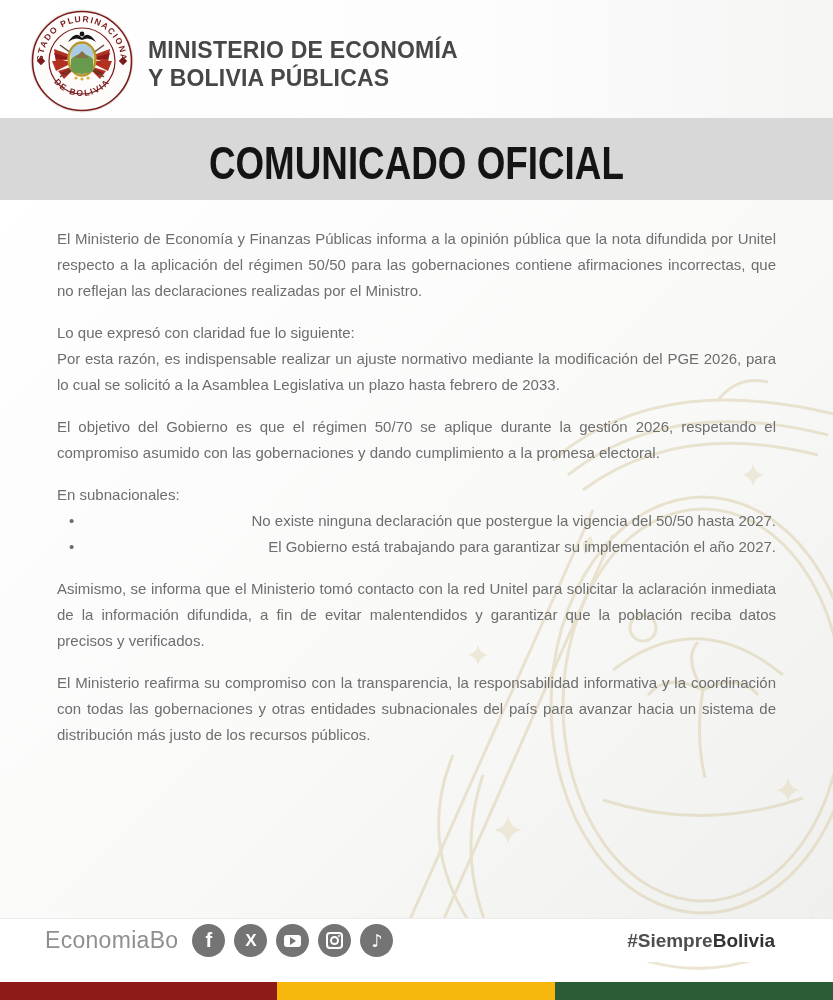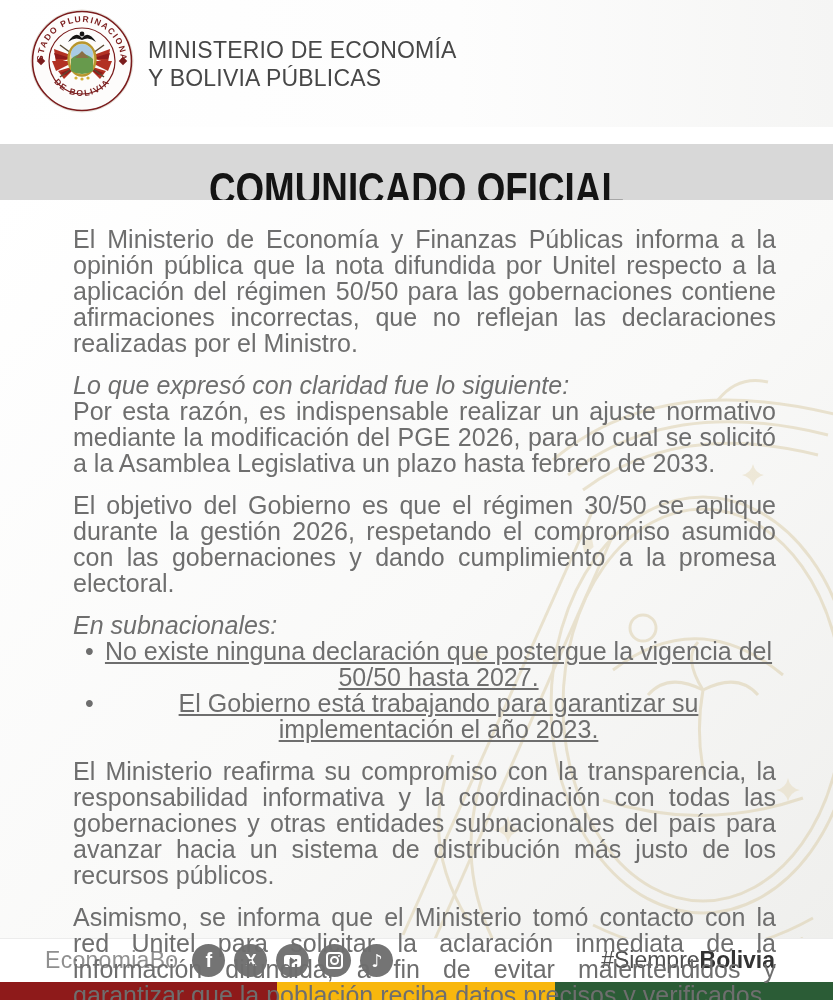--- a/index.html
+++ b/index.html
@@ -10,59 +10,59 @@
   }
 
   
   .header{
     position:absolute;top:0;left:0;width:100%;height:127px;
     background:linear-gradient(90deg,#ffffff 0%,#fdfdfd 55%,#f5f5f4 100%);
   }
   .seal{position:absolute;left:30px;top:9px;width:104px;height:104px;}
   .ministry-name{
     position:absolute;left:148px;top:36px;
-    color:#474747;font-weight:normal;font-size:23px;line-height:28px;
+    color:#474747;font-weight:bold;font-size:23px;line-height:28px;
     letter-spacing:.2px;
   }
 
   
   .banner{
-    position:absolute;top:144px;left:0;width:100%;height:89px;
+    position:absolute;top:118px;left:0;width:100%;height:89px;
     background:#d8d8d8;display:flex;align-items:center;justify-content:center;
   }
   .banner h1{
     margin:0;color:#141414;font-size:46px;font-weight:800;
     transform:scaleX(.8);letter-spacing:0;white-space:nowrap;
   }
 
   
   .doc-body{
     position:absolute;top:200px;left:0;width:100%;height:738px;
     background:linear-gradient(135deg,#ffffff 0%,#f9f9f8 55%,#efefed 100%);
     box-sizing:border-box;padding:26px 57px 0 57px;
   }
   .watermark{
     position:absolute;right:-25px;top:160px;width:500px;height:640px;
     opacity:.5;pointer-events:none;
   }
   .doc-body p, .doc-body ul{
     position:relative;z-index:1;
-    margin:0 0 16px 16px;color:#6e6e6e;font-size:25px;line-height:26px;
+    margin:0 0 16px 0;color:#6e6e6e;font-size:15px;line-height:26px;
     text-align:justify;
   }
-  .doc-body p.nogap{margin-bottom:0;font-style:italic;}
+  .doc-body p.nogap{margin-bottom:0;}
   .doc-body ul{list-style:none;padding:0 0 0 28px;}
-  .doc-body li{position:relative;text-align:center;text-decoration:underline;}
+  .doc-body li{position:relative;text-align:right;}
   .doc-body li::before{
     content:"•";position:absolute;left:-16px;color:#6e6e6e;
   }
 
   
   .footer{
-    position:absolute;top:938px;left:0;width:100%;height:44px;
+    position:absolute;top:918px;left:0;width:100%;height:44px;
     background:#ffffff;border-top:1px solid #ececec;
     display:flex;align-items:center;box-sizing:border-box;
     padding:0 58px 0 45px;
   }
   .handle{color:#8f8f8f;font-size:23px;letter-spacing:.3px;}
   .social{display:flex;gap:9px;margin-left:14px;align-items:center;}
   .sicon{
     width:33px;height:33px;border-radius:50%;background:#747474;
     display:flex;align-items:center;justify-content:center;
     color:#ffffff;font-weight:bold;font-size:18px;cursor:pointer;
@@ -78,21 +78,21 @@
     border-top:4px solid transparent;border-bottom:4px solid transparent;
     margin-left:1px;
   }
   .ig-box{
     width:13px;height:13px;border:2px solid #fff;border-radius:4px;
     position:relative;display:flex;align-items:center;justify-content:center;
   }
   .ig-lens{width:5px;height:5px;border:2px solid #fff;border-radius:50%;}
   .ig-dot{position:absolute;top:1px;right:1px;width:2px;height:2px;background:#fff;border-radius:50%;}
   .tiktok-glyph{font-family:"DejaVu Sans", sans-serif;font-size:18px;}
-  .hashtag{margin-left:auto;font-size:23px;color:#4f4f4f;}
+  .hashtag{margin-left:auto;font-size:19px;color:#4f4f4f;font-weight:bold;}
   .hashtag b{color:#333333;}
 
   
   .stripe{position:absolute;top:982px;left:0;width:100%;height:18px;display:flex;}
   .stripe .seg{height:100%;}
   .seg-red{width:33.3%;background:#8e1a1a;}
   .seg-yellow{width:33.3%;background:#f8b70d;}
   .seg-green{width:33.4%;background:#2b5c36;}
 </style>
 </head>
@@ -198,28 +198,28 @@
         <path transform="translate(430,430)" d="M0,-12 Q2,-2 12,0 Q2,2 0,12 Q-2,2 -12,0 Q-2,-2 0,-12"></path>
         <path transform="translate(395,115)" d="M0,-11 Q2,-2 11,0 Q2,2 0,11 Q-2,2 -11,0 Q-2,-2 0,-11"></path>
         <path transform="translate(120,295)" d="M0,-10 Q2,-2 10,0 Q2,2 0,10 Q-2,2 -10,0 Q-2,-2 0,-10"></path>
         <path transform="translate(230,185) rotate(20)" d="M0,-10 L6,0 L0,10 L-6,0 Z"></path>
       </g>
     </svg>
 
     <p>El Ministerio de Economía y Finanzas Públicas informa a la opinión pública que la nota difundida por Unitel respecto a la aplicación del régimen 50/50 para las gobernaciones contiene afirmaciones incorrectas, que no reflejan las declaraciones realizadas por el Ministro.</p>
     <p class="nogap">Lo que expresó con claridad fue lo siguiente:</p>
     <p>Por esta razón, es indispensable realizar un ajuste normativo mediante la modificación del PGE 2026, para lo cual se solicitó a la Asamblea Legislativa un plazo hasta febrero de 2033.</p>
-    <p>El objetivo del Gobierno es que el régimen 30/50 se aplique durante la gestión 2026, respetando el compromiso asumido con las gobernaciones y dando cumplimiento a la promesa electoral.</p>
+    <p>El objetivo del Gobierno es que el régimen 50/70 se aplique durante la gestión 2026, respetando el compromiso asumido con las gobernaciones y dando cumplimiento a la promesa electoral.</p>
     <p class="nogap">En subnacionales:</p>
     <ul>
       <li>No existe ninguna declaración que postergue la vigencia del 50/50 hasta 2027.</li>
-      <li>El Gobierno está trabajando para garantizar su implementación el año 2023.</li>
+      <li>El Gobierno está trabajando para garantizar su implementación el año 2027.</li>
     </ul>
+    <p>Asimismo, se informa que el Ministerio tomó contacto con la red Unitel para solicitar la aclaración inmediata de la información difundida, a fin de evitar malentendidos y garantizar que la población reciba datos precisos y verificados.</p>
     <p>El Ministerio reafirma su compromiso con la transparencia, la responsabilidad informativa y la coordinación con todas las gobernaciones y otras entidades subnacionales del país para avanzar hacia un sistema de distribución más justo de los recursos públicos.</p>
-    <p>Asimismo, se informa que el Ministerio tomó contacto con la red Unitel para solicitar la aclaración inmediata de la información difundida, a fin de evitar malentendidos y garantizar que la población reciba datos precisos y verificados.</p>
 
   </div>
 
   <div class="footer">
     <span class="handle">EconomiaBo</span>
     <div class="social">
       <div class="sicon">
         <span class="fb">f</span>
       </div>
       <div class="sicon">

